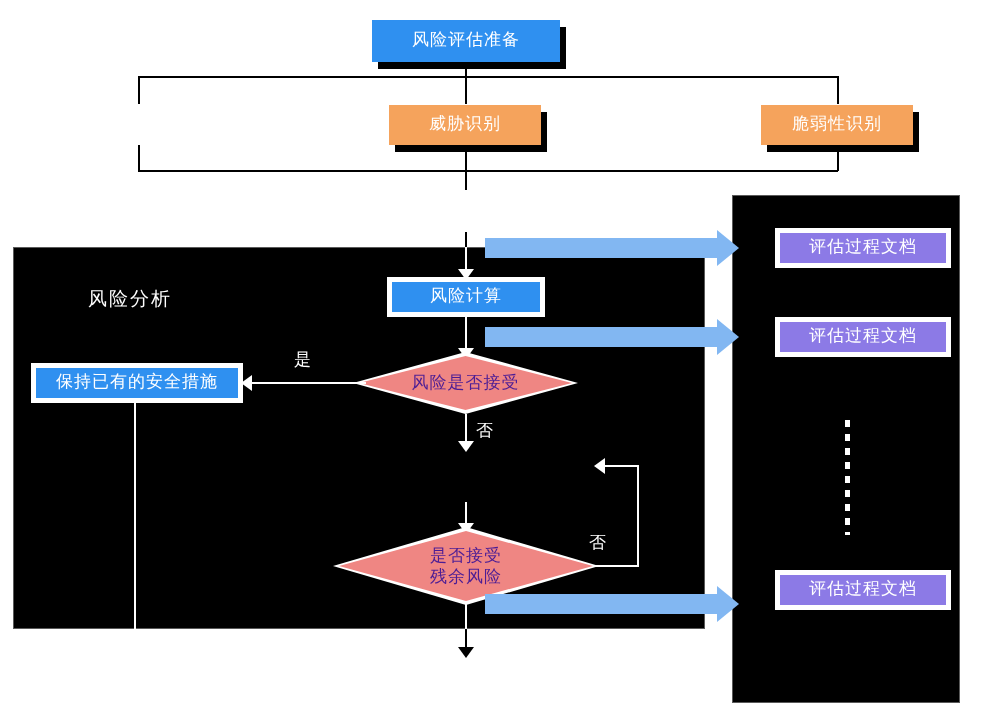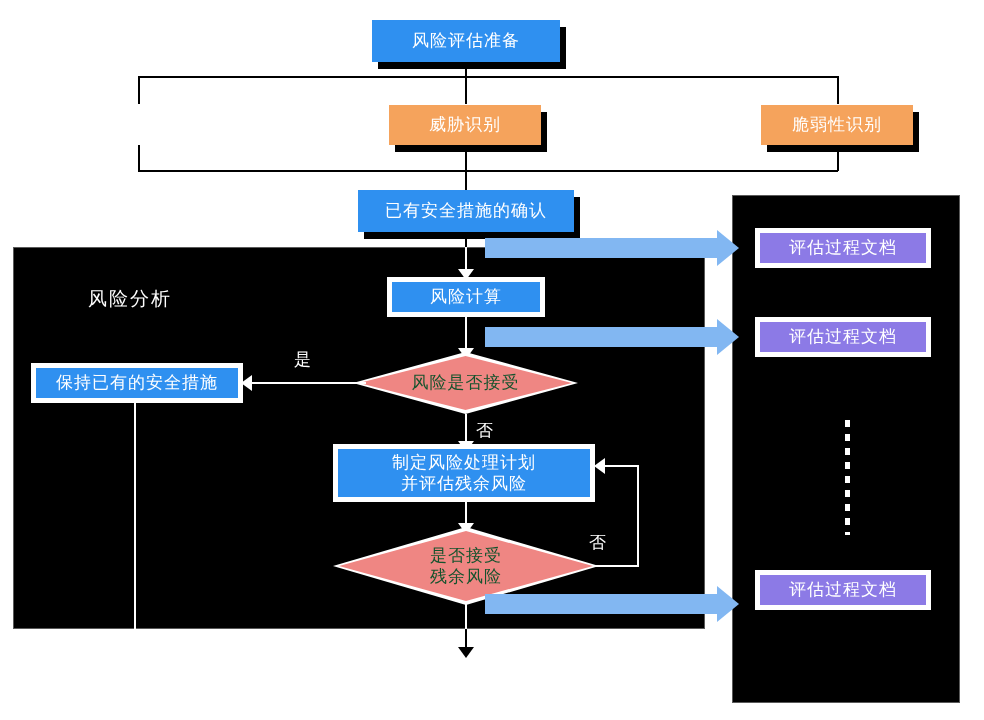--- a/index.html
+++ b/index.html
@@ -15,41 +15,42 @@
   .node{
     position:absolute;
     box-sizing:border-box;
     display:flex;align-items:center;justify-content:center;
     text-align:center;
     color:#ffffff;
     font-size:17px;
     line-height:1.25;
     letter-spacing:1px;
     white-space:pre-line;
+    font-family:Liberation Mono, monospace;
   }
   
   .shadowed{
     box-shadow:6px 7px 0 0 #000000;
   }
   .framed{
     border:5px solid #ffffff;
   }
 
   .blue  {background:#2f90f0;}
   .orange{background:#f5a35c;}
   .green {background:#5ccfa8;}
-  .purple{background:#8c7ae6;}
+  .purple{background:#8c7ae6;margin-left:20px;}
 
   
   .diamond{
     position:absolute;
     background:#ef8683;
     clip-path:polygon(50% 0,100% 50%,50% 100%,0 50%);
     display:flex;align-items:center;justify-content:center;
-    color:#14532d;font-size:17px;line-height:1.25;text-align:center;
+    color:#4c1d95;font-size:17px;line-height:1.25;text-align:center;
     letter-spacing:1px;white-space:pre-line;
   }
   .diamond-frame{
     position:absolute;
     background:#ffffff;
     clip-path:polygon(50% 0,100% 50%,50% 100%,0 50%);
   }
 
   
   .panel{
@@ -146,23 +147,20 @@
   <div class="node orange shadowed" style="left:389px;top:105px;width:152px;height:40px;">
     <span>威胁识别</span>
   </div>
 
   <div class="vline" style="left:138px;top:145px;width:2px;height:26px;"></div>
   <div class="vline" style="left:465px;top:145px;width:2px;height:26px;"></div>
   <div class="vline" style="left:837px;top:145px;width:2px;height:26px;"></div>
   <div class="hline" style="left:138px;top:170px;width:700px;height:2px;"></div>
   <div class="vline" style="left:465px;top:170px;width:2px;height:20px;"></div>
 
-  <div class="node blue shadowed" style="left:358px;top:190px;width:216px;height:42px;">
-    <span>已有安全措施的确认</span>
-  </div>
 
   <div class="panel" style="left:13px;top:247px;width:692px;height:382px;"></div>
 
   <div class="panel-label" style="left:88px;top:286px;">风险分析</div>
 
   <div class="vline" style="left:465px;top:232px;width:2px;height:15px;"></div>
   <div class="vline-w" style="left:465px;top:247px;width:2px;height:26px;"></div>
   <div class="arrow-down-w" style="left:458px;top:269px;"></div>
 
   <div class="node blue framed" style="left:387px;top:277px;width:158px;height:40px;">
@@ -184,24 +182,20 @@
   <div class="node blue framed" style="left:31px;top:363px;width:212px;height:40px;">
     <span>保持已有的安全措施</span>
   </div>
 
   <div class="vline-w" style="left:134px;top:403px;width:2px;height:226px;"></div>
 
   <div class="vline-w" style="left:465px;top:414px;width:2px;height:36px;"></div>
   <div class="arrow-down-w" style="left:458px;top:441px;"></div>
   <div class="elabel" style="left:476px;top:419px;">否</div>
 
-  <div class="node blue framed" style="left:333px;top:444px;width:262px;height:58px;">
-    <span>制定风险处理计划
-并评估残余风险</span>
-  </div>
 
   <div class="vline-w" style="left:465px;top:502px;width:2px;height:28px;"></div>
   <div class="arrow-down-w" style="left:458px;top:523px;"></div>
 
   <div class="diamond-frame" style="left:333px;top:527px;width:266px;height:78px;"></div>
   <div class="diamond" style="left:339px;top:531px;width:254px;height:70px;">
     <span>是否接受
 残余风险</span>
   </div>
 

